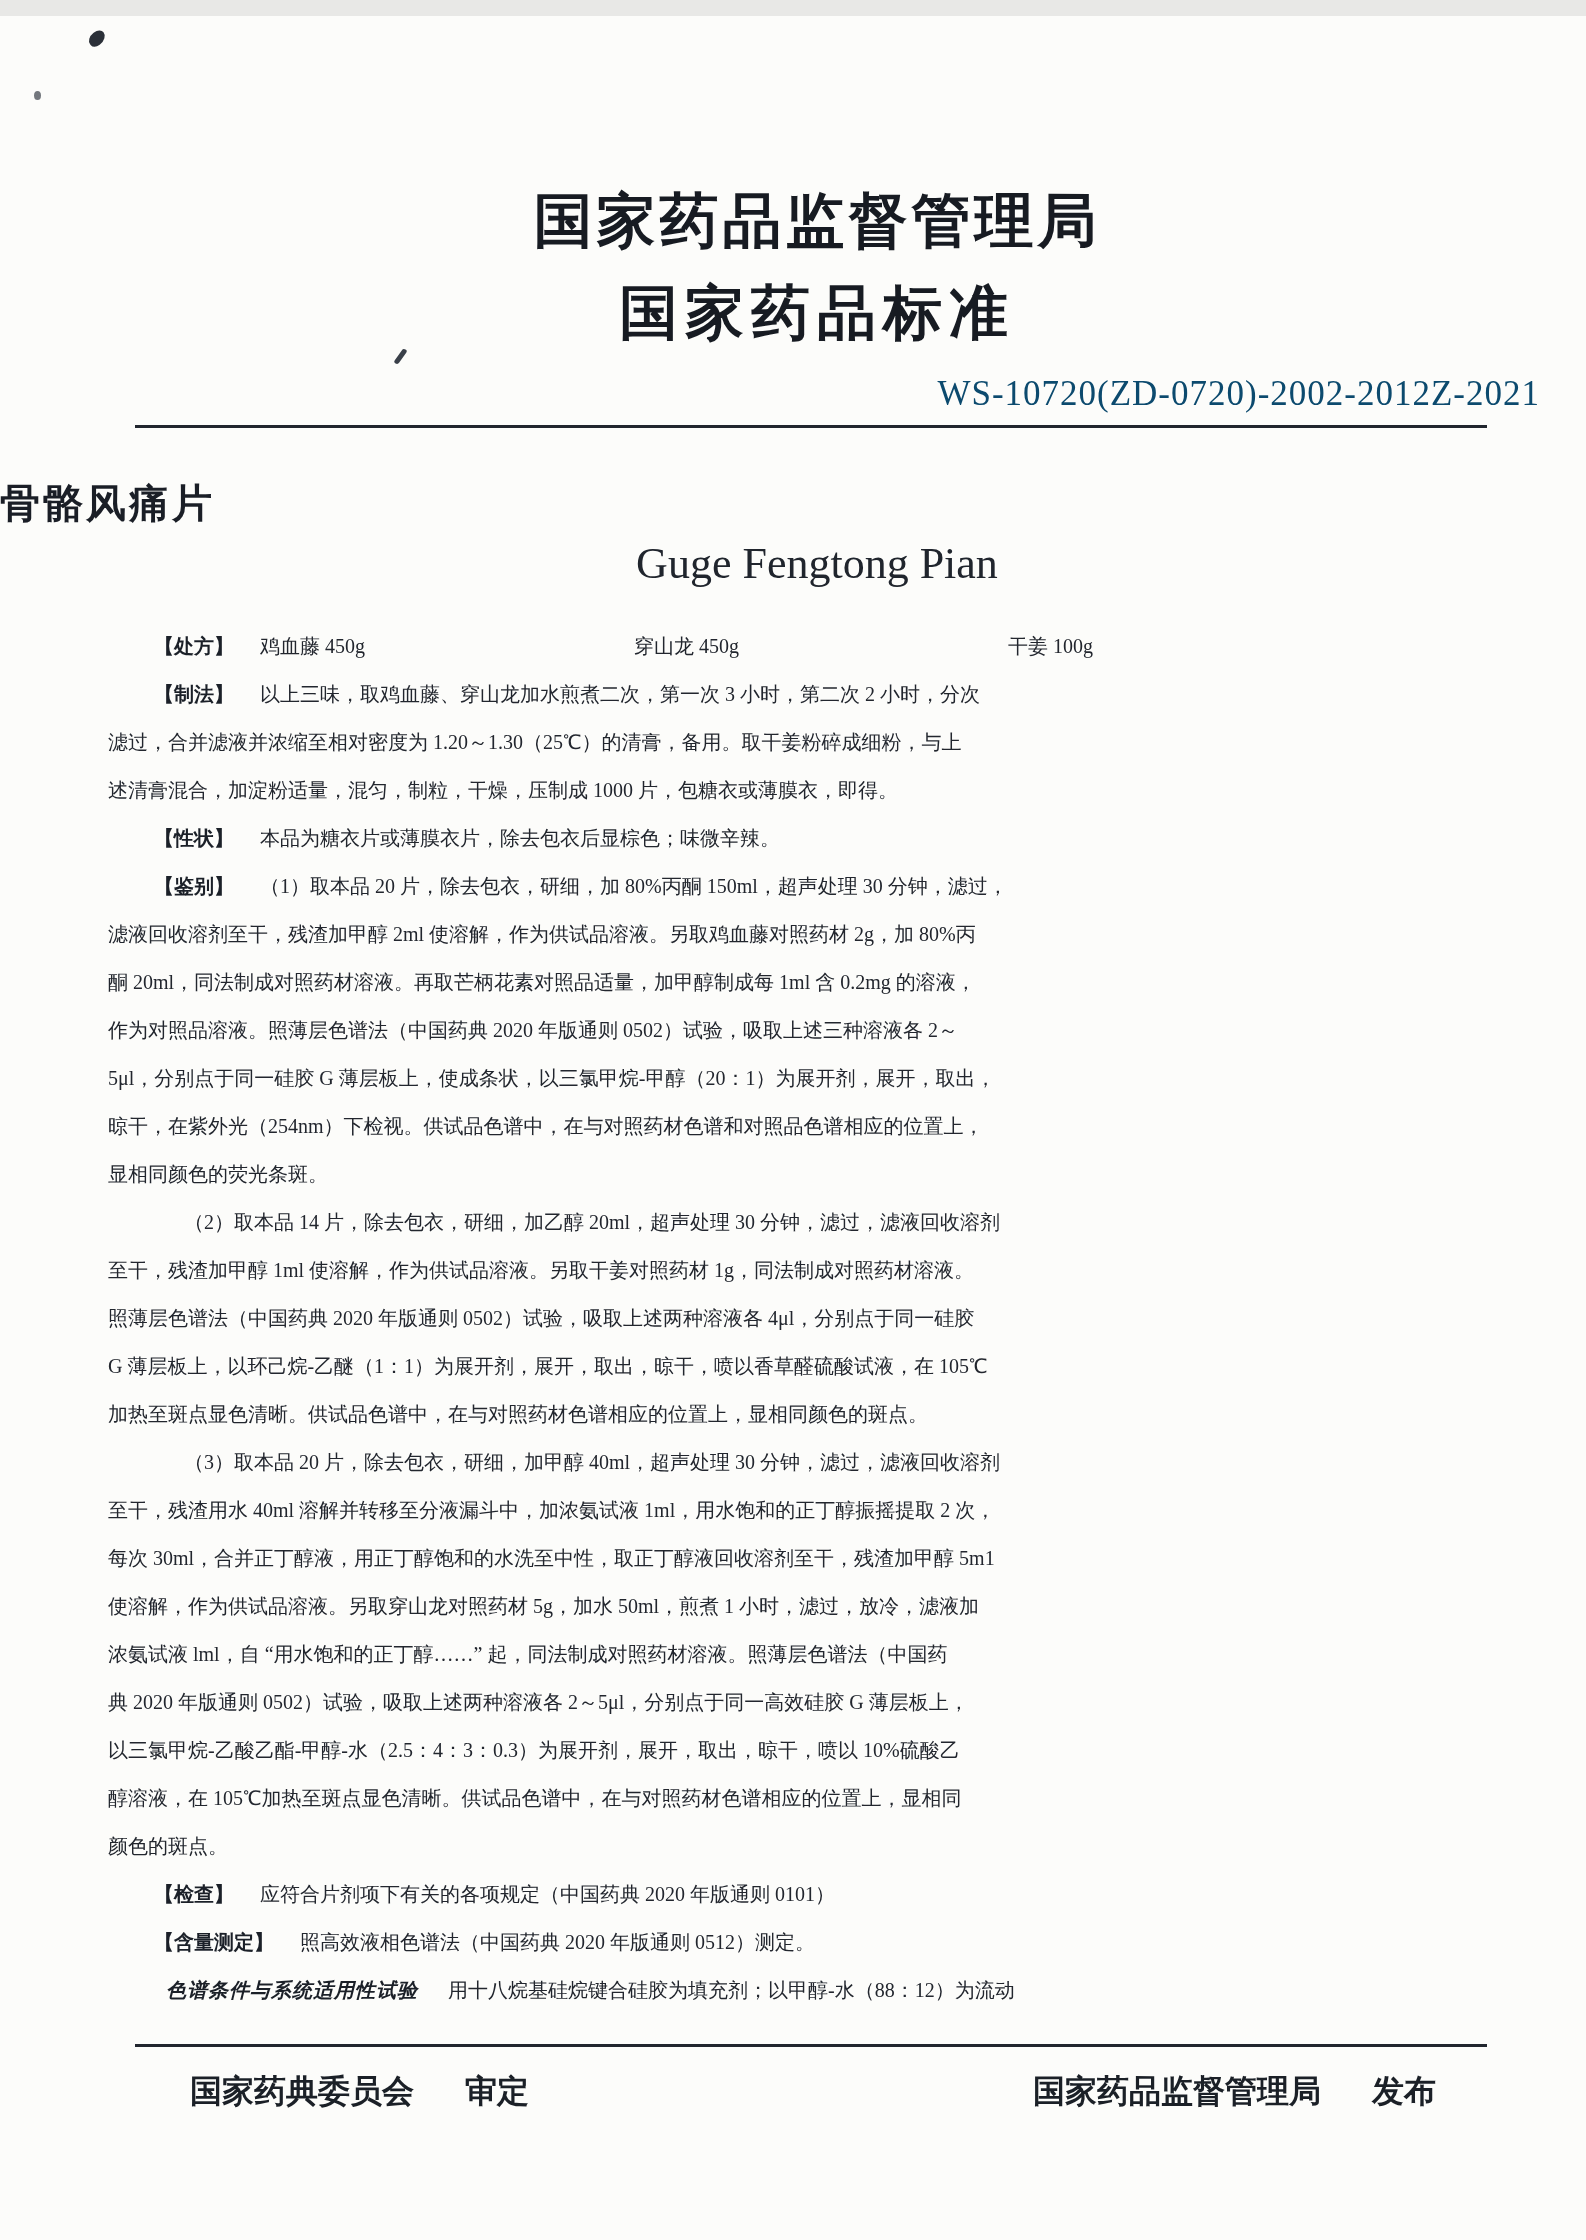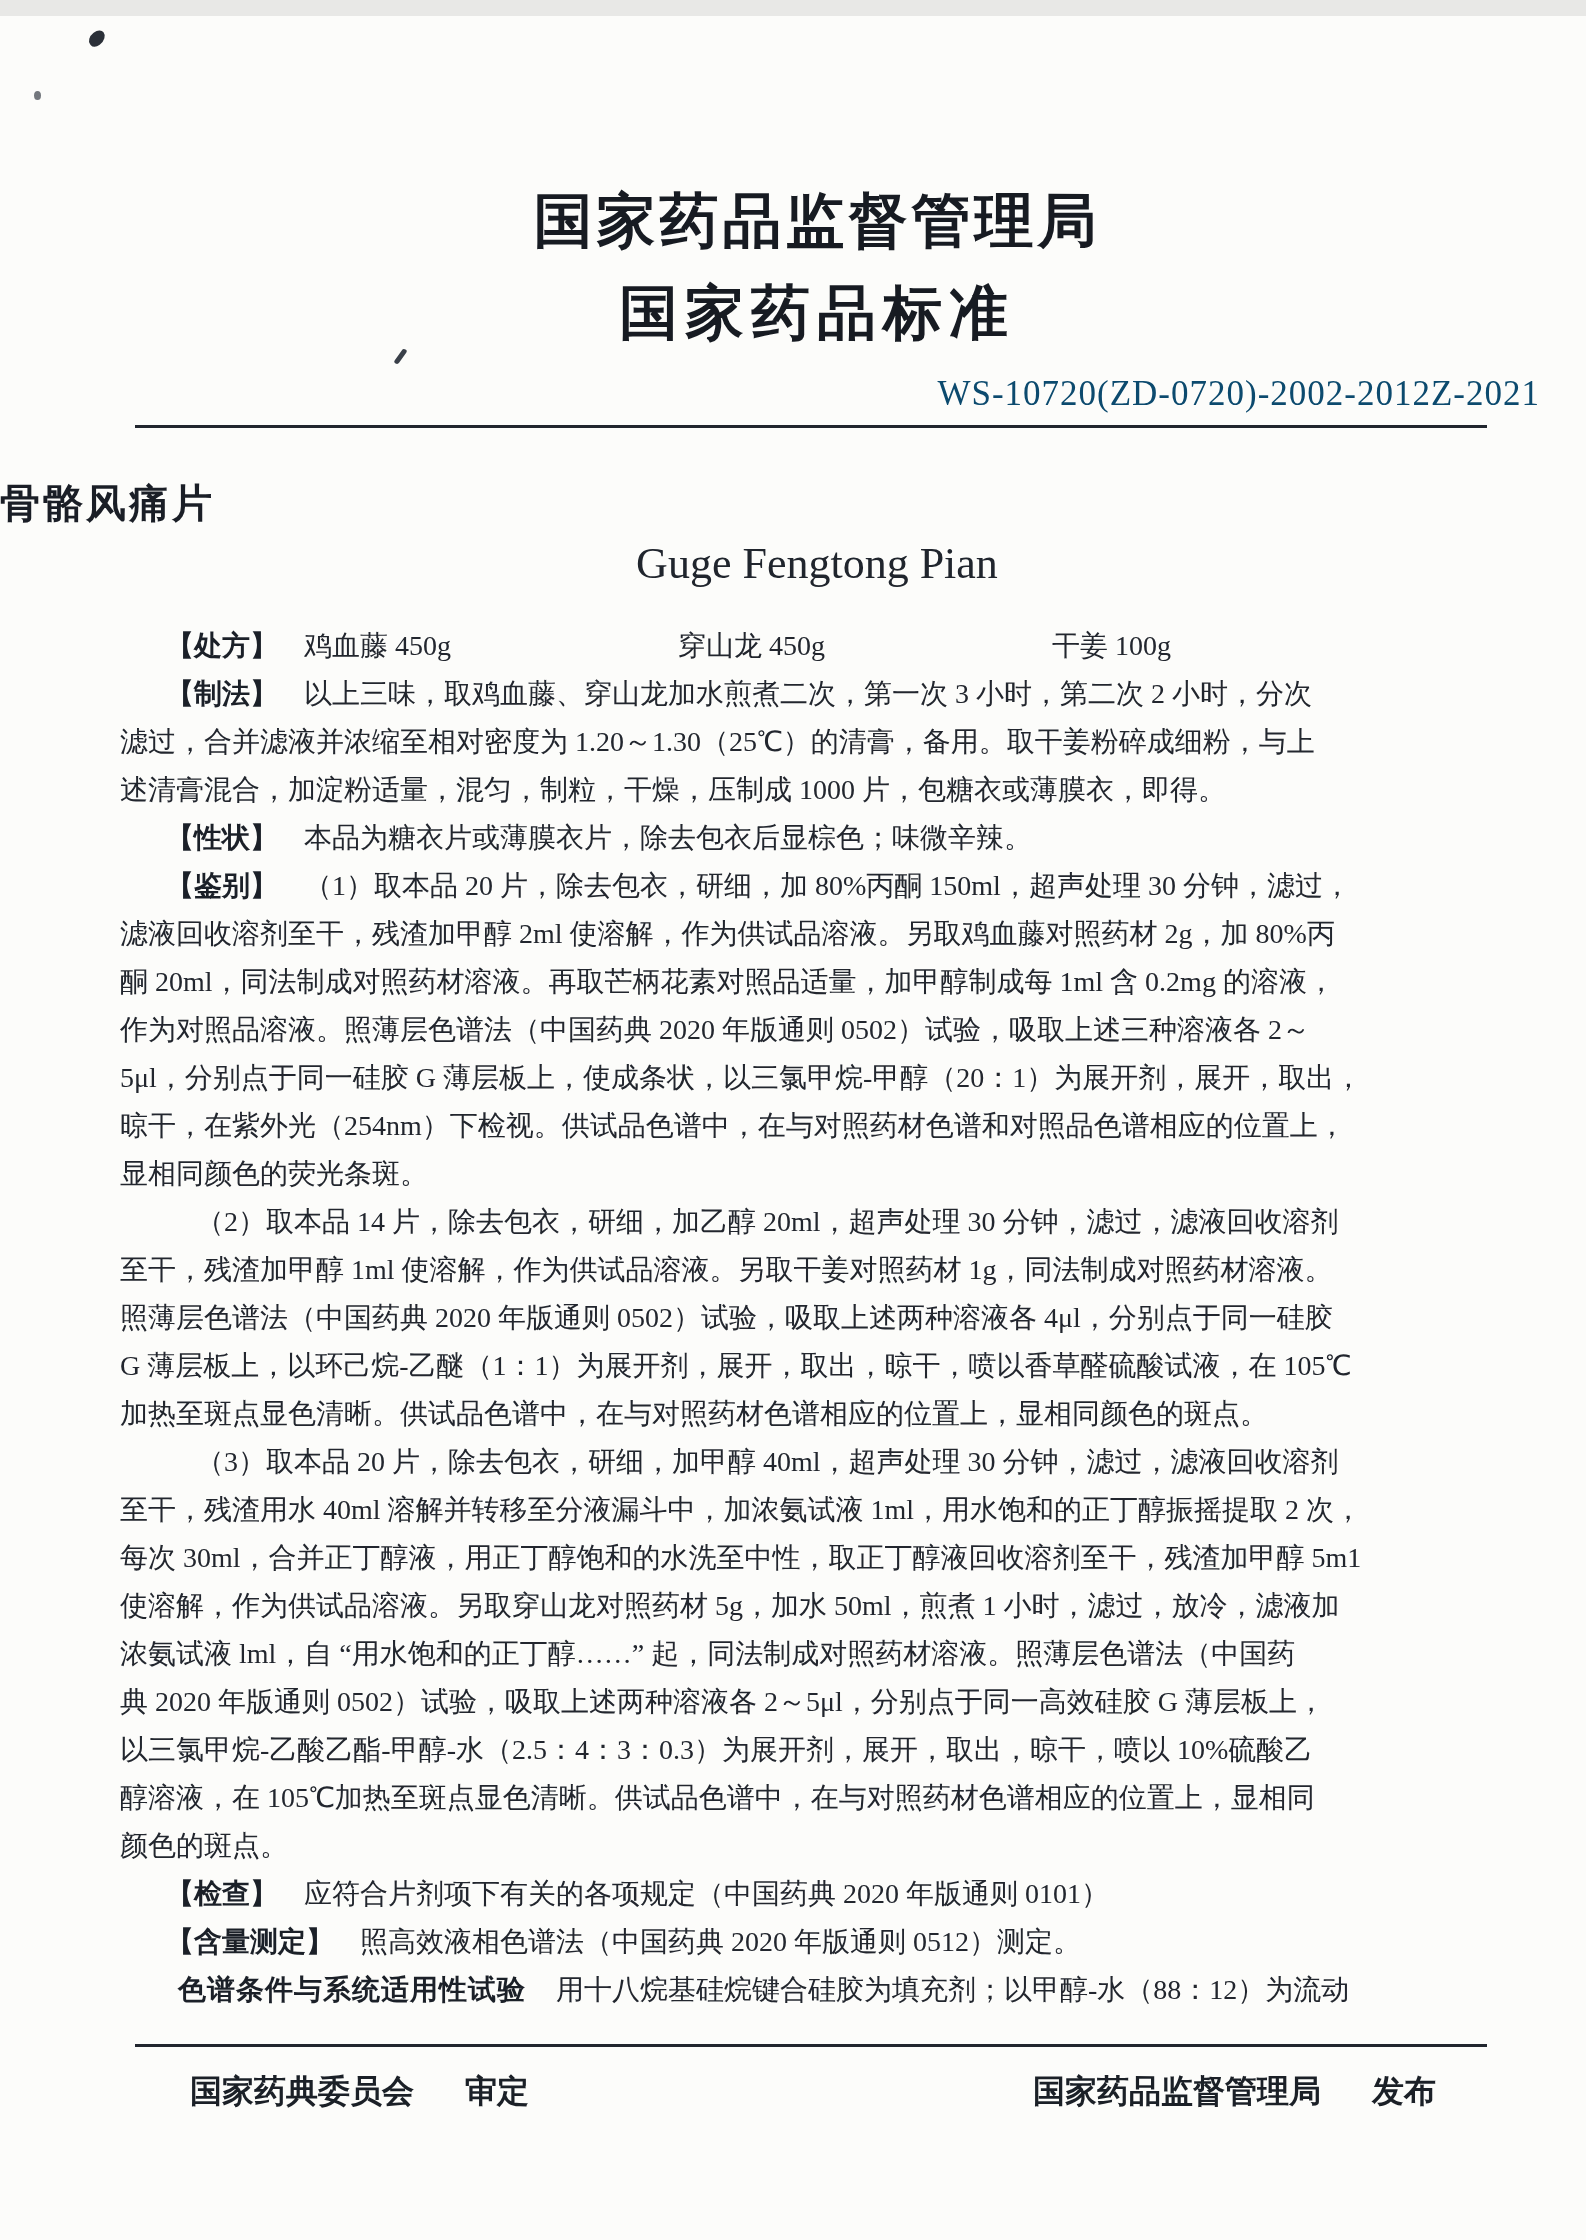--- a/index.html
+++ b/index.html
@@ -30,30 +30,30 @@
   .rule{position:absolute;left:135px;width:1352px;height:3px;background:#21262e;}
   .rule-top{top:409px;}
   .rule-bottom{top:2028px;}
   
   .title-cn{position:absolute;top:460px;left:0;width:100%;text-align:left;
     font-family:"Liberation Sans", sans-serif;font-weight:700;font-size:40px;
     letter-spacing:3px;color:#1a1e26;}
   .title-py{position:absolute;top:522px;left:0;width:100%;text-align:center;
     font-family:"Liberation Serif", serif;font-size:44px;color:#20252d;}
   
-  .body-block{position:absolute;top:606px;left:120px;width:1372px;
-    font-size:28px;line-height:48px;}
+  .body-block{position:absolute;top:606px;left:108px;width:1372px;
+    font-size:20px;line-height:48px;}
   .bline{height:48px;white-space:nowrap;}
   .bline.label{padding-left:46px;}
   .bline.sub{padding-left:76px;}
   .bline.cont{padding-left:0;}
   .bline.lead{padding-left:58px;}
   .lab{font-family:"Liberation Sans", sans-serif;font-weight:700;
     margin-right:26px;color:#1b2028;}
-  .bline.lead .lab{margin-right:30px;letter-spacing:1px;}
+  .bline.lead .lab{margin-right:30px;letter-spacing:1px;font-style:italic;}
   .rx-item{display:inline-block;width:374px;}
   .rx-item:last-child{width:auto;}
   
   .footer-row{position:absolute;top:2054px;left:120px;width:1372px;
     box-sizing:border-box;padding:0 56px 0 70px;
     display:flex;justify-content:space-between;
     font-family:"Liberation Sans", sans-serif;font-weight:700;
     font-size:32px;color:#1b2027;}
   .footer-org{margin-right:42px;}
   .footer-group{white-space:nowrap;}

